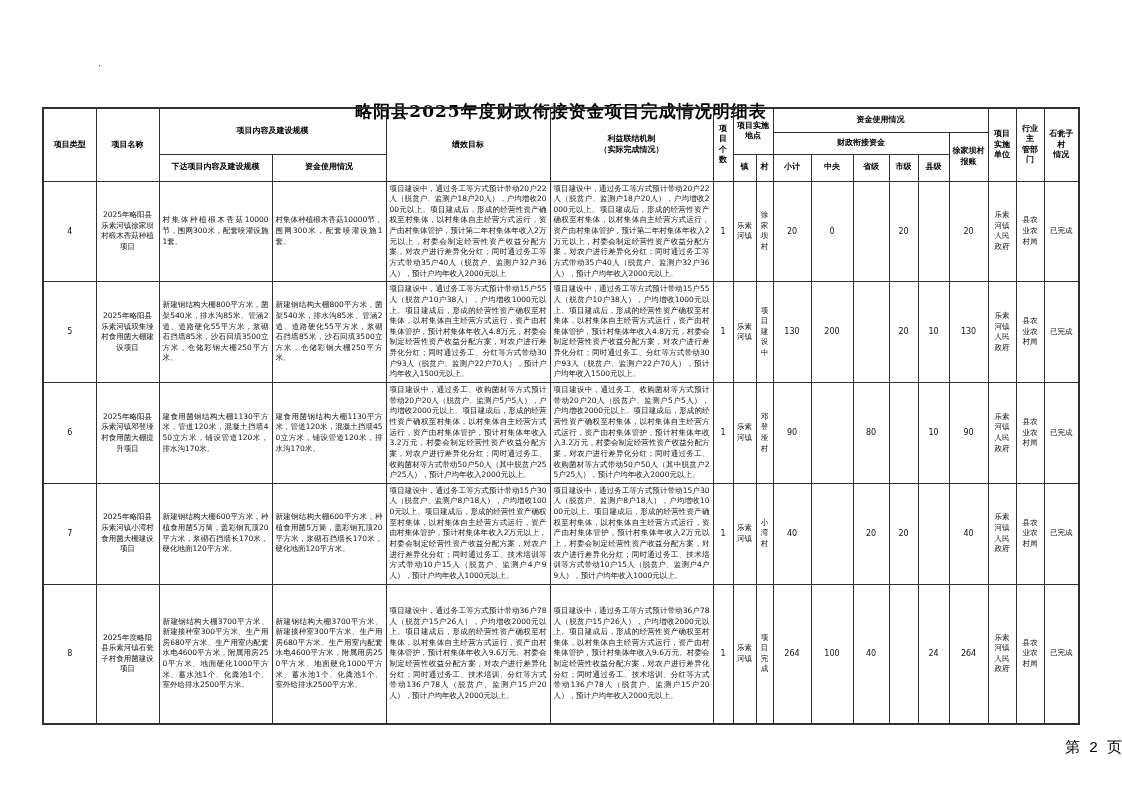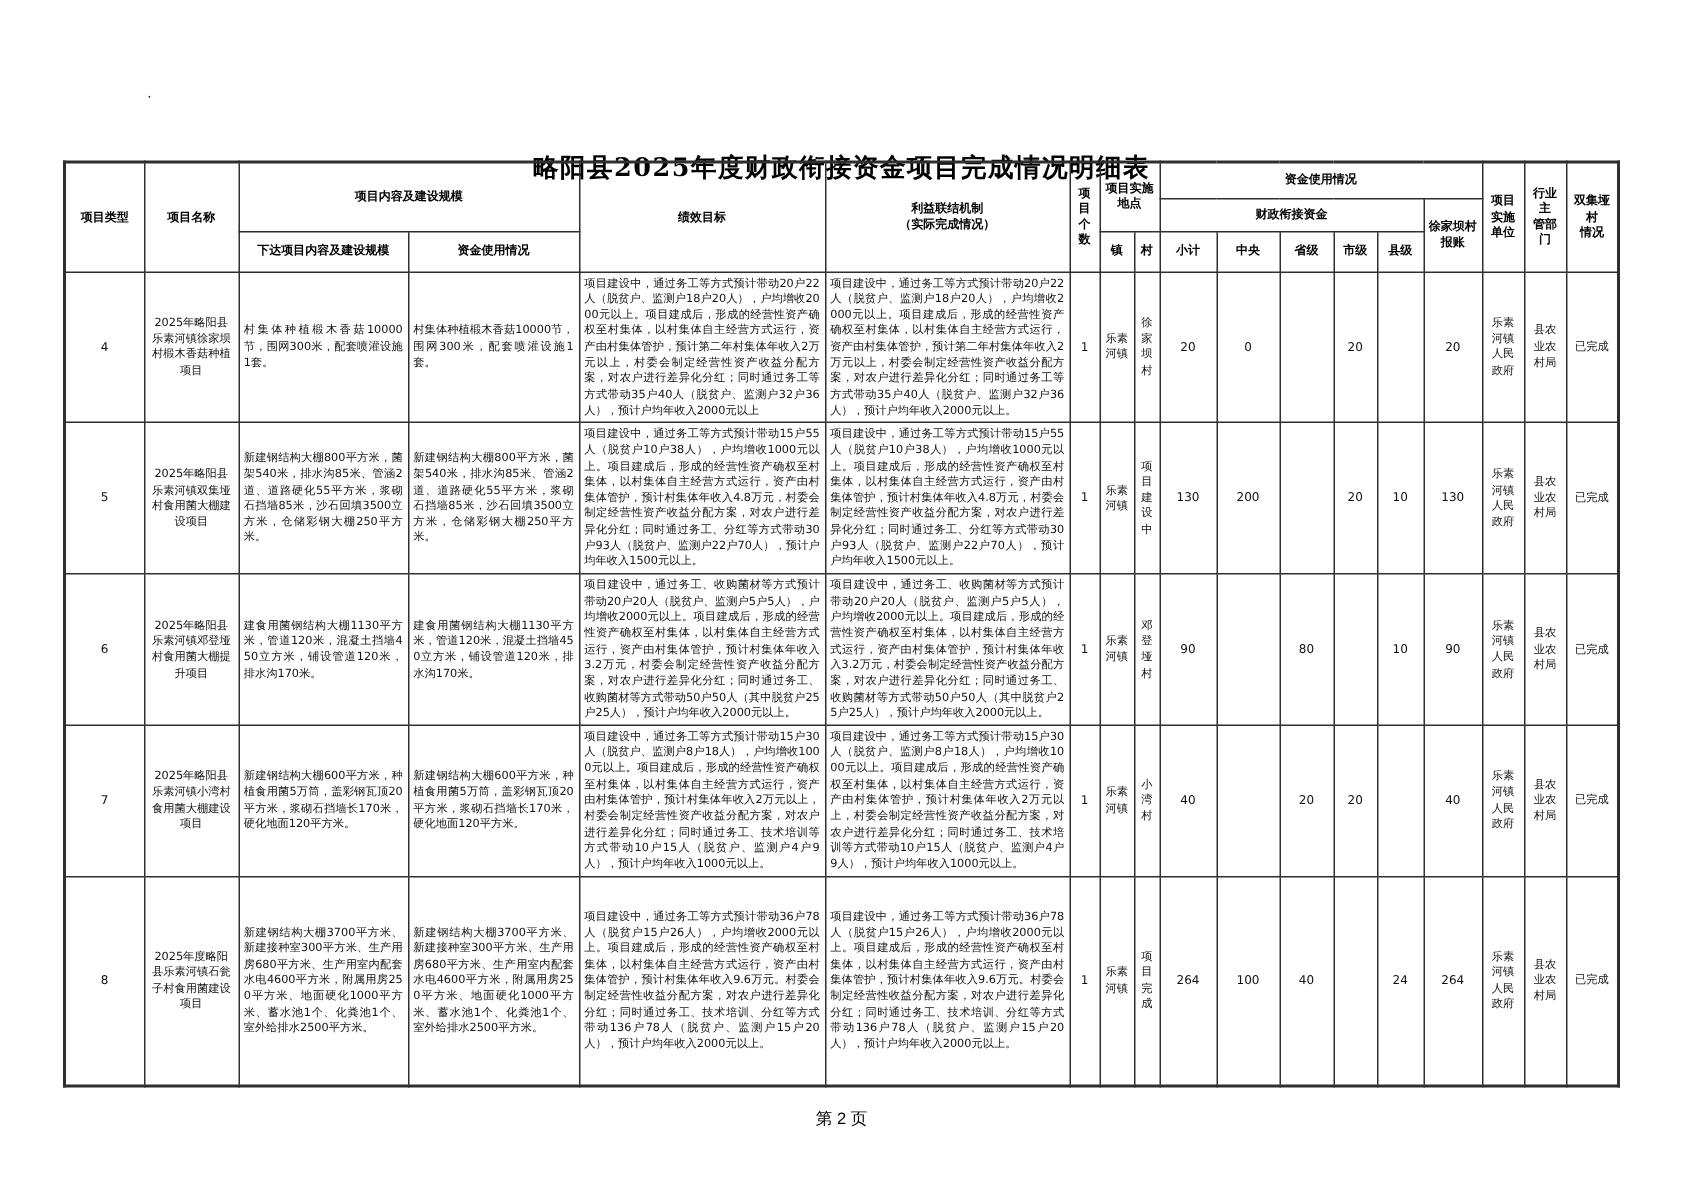--- a/index.html
+++ b/index.html
@@ -39,22 +39,22 @@
   tr.hA{height:24px;} tr.hB{height:22px;} tr.hC{height:27px;}
   tbody td{
     font-size:7.5px;line-height:1.42;color:#111;
     word-break:break-all;
   }
   td.c{text-align:center;}
   td.l{text-align:left;text-align:justify;}
   td.num{font-size:8px;text-align:center;}
   .footer{
     position:absolute;left:0;top:738px;width:100%;
-    text-align:center;font-size:11px;color:#000;
-    font-family:Liberation Sans, sans-serif;
+    text-align:right;font-size:15px;color:#000;
+    font-family:Liberation Mono, monospace;
   }
 </style>
 </head>
 <body>
 
 <div class="page">
   <div class="corner-mark">·</div>
   <div class="doc-title">略阳县2025年度财政衔接资金项目完成情况明细表</div>
 
   <table class="main">
@@ -88,21 +88,21 @@
 （实际完成情况）</th>
         <th rowspan="3">项目
 个数</th>
         <th rowspan="2" colspan="2">项目实施地点</th>
         <th colspan="6">资金使用情况</th>
         <th rowspan="3">项目
 实施
 单位</th>
         <th rowspan="3">行业主
 管部门</th>
-        <th rowspan="3">双集垭村
+        <th rowspan="3">石瓮子村
 情况</th>
       </tr>
       <tr class="hB">
         <th colspan="5">财政衔接资金</th>
         <th rowspan="2">徐家坝村
 报账</th>
       </tr>
       <tr class="hC">
         <th>下达项目内容及建设规模</th>
         <th>资金使用情况</th>

